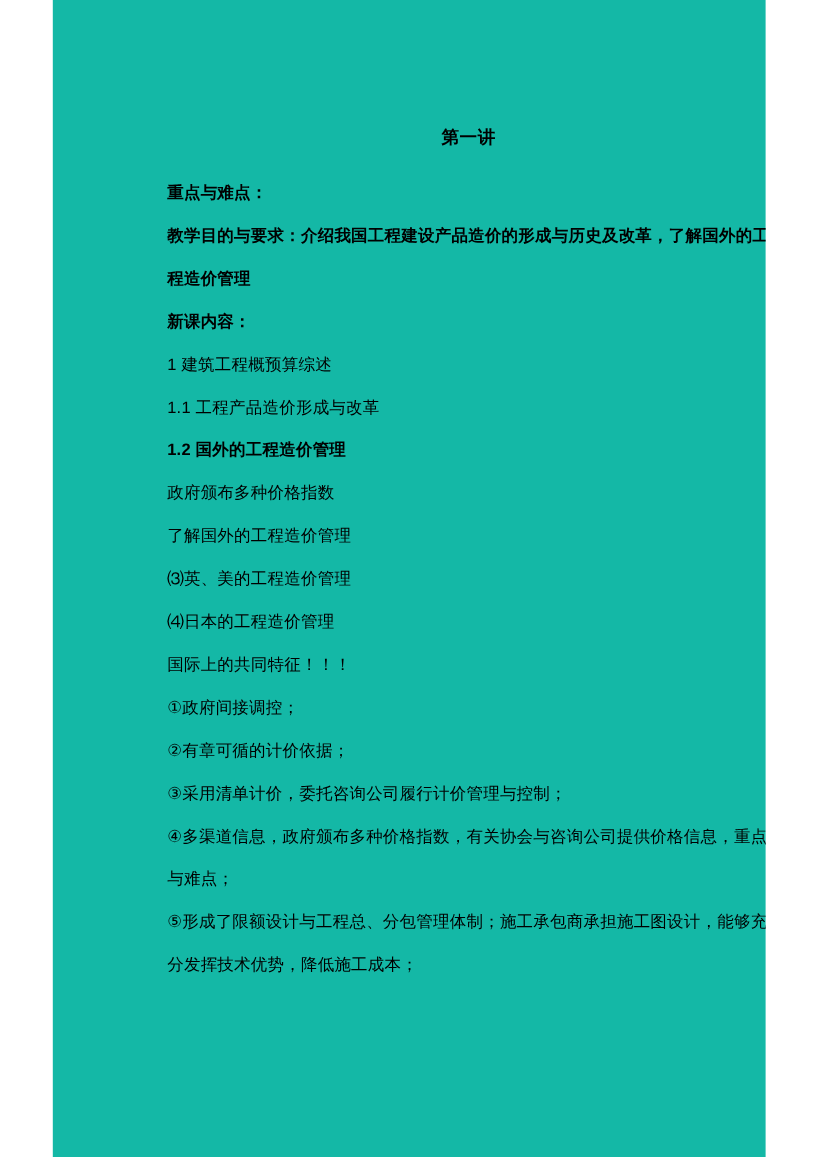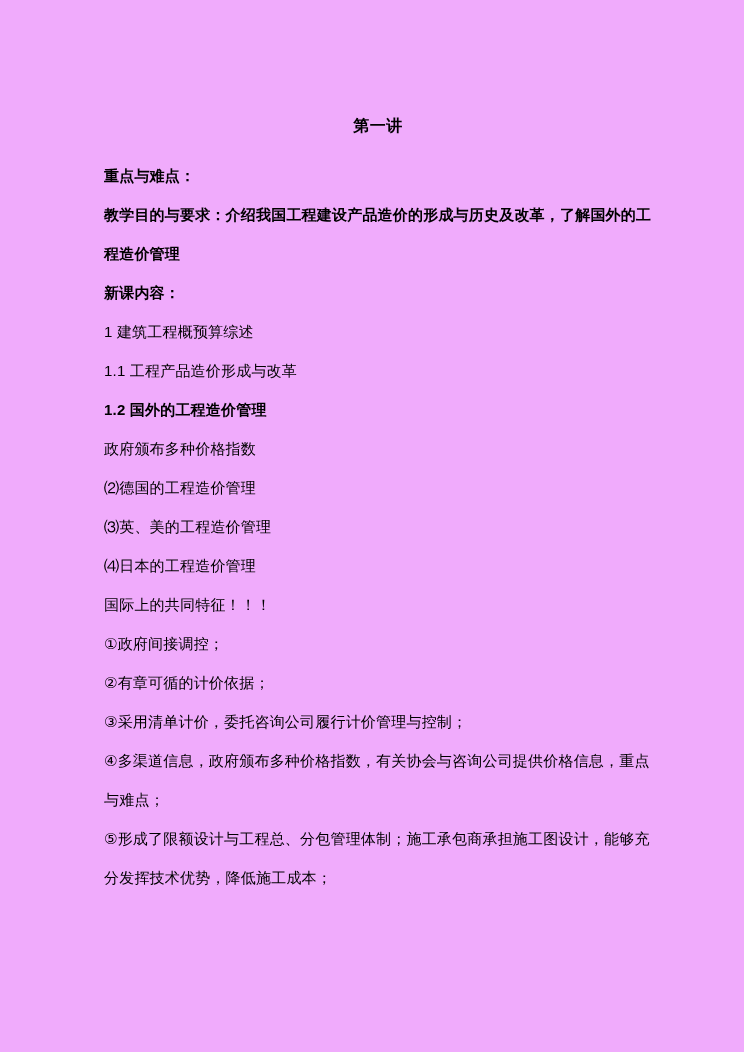--- a/index.html
+++ b/index.html
@@ -2,23 +2,23 @@
 <html lang="zh"><head>
 <meta charset="utf-8">
 <style>
   html, body {
     margin: 0;
     padding: 0;
     background: #ffffff;
   }
   .page {
     position: relative;
-    width: 744px;
+    width: 648px;
     height: 1052px;
-    background: #f0abfc;
+    background: #14b8a6;
     margin: 0 auto;
     box-sizing: border-box;
     overflow: hidden;
     font-family: "Liberation Sans", "DejaVu Sans", sans-serif;
     color: #000000;
   }
   .content {
     position: absolute;
     left: 104px;
     top: 118px;
@@ -56,21 +56,21 @@
 
     <p class="para bold">重点与难点：</p>
     <p class="para bold">教学目的与要求：介绍我国工程建设产品造价的形成与历史及改革，了解国外的工程造价管理</p>
     <p class="para bold">新课内容：</p>
 
     <p class="para">1 建筑工程概预算综述</p>
     <p class="para">1.1 工程产品造价形成与改革</p>
     <p class="para bold">1.2 国外的工程造价管理</p>
 
     <p class="para">政府颁布多种价格指数</p>
-    <p class="para">⑵德国的工程造价管理</p>
+    <p class="para">了解国外的工程造价管理</p>
     <p class="para">⑶英、美的工程造价管理</p>
     <p class="para">⑷日本的工程造价管理</p>
 
     <p class="para">国际上的共同特征！！！</p>
 
     <p class="para">①政府间接调控；</p>
     <p class="para">②有章可循的计价依据；</p>
     <p class="para">③采用清单计价，委托咨询公司履行计价管理与控制；</p>
     <p class="para wrap">④多渠道信息，政府颁布多种价格指数，有关协会与咨询公司提供价格信息，重点与难点；</p>
     <p class="para wrap">⑤形成了限额设计与工程总、分包管理体制；施工承包商承担施工图设计，能够充分发挥技术优势，降低施工成本；</p>

